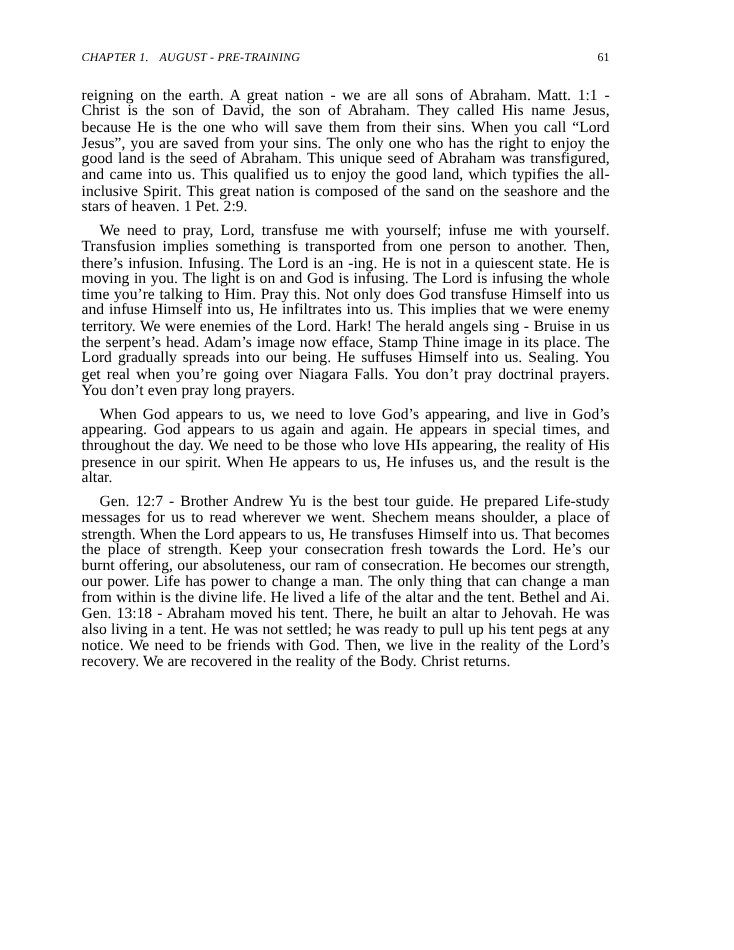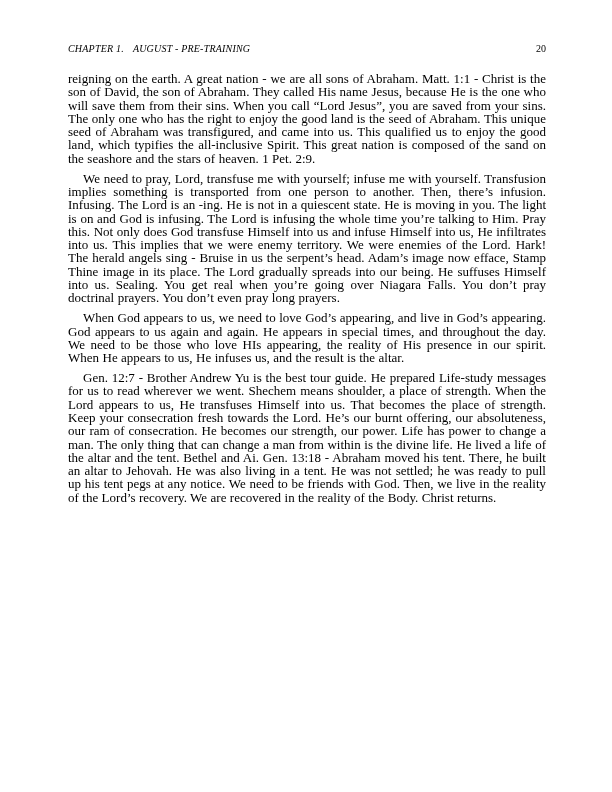--- a/index.html
+++ b/index.html
@@ -6,21 +6,21 @@
     margin: 0;
     padding: 0;
     background: #ffffff;
   }
   .page {
     position: relative;
     width: 612px;
     height: 792px;
     background: #ffffff;
     box-sizing: border-box;
-    padding: 43px 66px 0 68px;
+    padding: 43px 104px 0 68px;
     font-family: "Liberation Serif", serif;
     color: #000000;
     overflow: hidden;
   }
   .running-header {
     display: flex;
     justify-content: space-between;
     align-items: baseline;
     font-size: 10px;
     line-height: 12px;
@@ -54,21 +54,21 @@
 </style>
 </head>
 <body>
 
 <div class="page">
 
   <div class="running-header">
     <span class="left">
       <span>CHAPTER 1.</span><span class="chapter-title">AUGUST - PRE-TRAINING</span>
     </span>
-    <span class="pagenum">20</span>
+    <span class="pagenum">61</span>
   </div>
 
   <div class="content">
     <p class="para">reigning on the earth. A great nation - we are all sons of Abraham. Matt. 1:1 - Christ is the son of David, the son of Abraham. They called His name Jesus, because He is the one who will save them from their sins. When you call “Lord Jesus”, you are saved from your sins. The only one who has the right to enjoy the good land is the seed of Abraham. This unique seed of Abraham was transfigured, and came into us. This qualified us to enjoy the good land, which typifies the all-inclusive Spirit. This great nation is composed of the sand on the seashore and the stars of heaven. 1 Pet. 2:9.</p>
     <p class="para indented">We need to pray, Lord, transfuse me with yourself; infuse me with yourself. Transfusion implies something is transported from one person to another. Then, there’s infusion. Infusing. The Lord is an -ing. He is not in a quiescent state. He is moving in you. The light is on and God is infusing. The Lord is infusing the whole time you’re talking to Him. Pray this. Not only does God transfuse Himself into us and infuse Himself into us, He infiltrates into us. This implies that we were enemy territory. We were enemies of the Lord. Hark! The herald angels sing - Bruise in us the serpent’s head. Adam’s image now efface, Stamp Thine image in its place. The Lord gradually spreads into our being. He suffuses Himself into us. Sealing. You get real when you’re going over Niagara Falls. You don’t pray doctrinal prayers. You don’t even pray long prayers.</p>
     <p class="para indented">When God appears to us, we need to love God’s appearing, and live in God’s appearing. God appears to us again and again. He appears in special times, and throughout the day. We need to be those who love HIs appearing, the reality of His presence in our spirit. When He appears to us, He infuses us, and the result is the altar.</p>
     <p class="para indented">Gen. 12:7 - Brother Andrew Yu is the best tour guide. He prepared Life-study messages for us to read wherever we went. Shechem means shoulder, a place of strength. When the Lord appears to us, He transfuses Himself into us. That becomes the place of strength. Keep your consecration fresh towards the Lord. He’s our burnt offering, our absoluteness, our ram of consecration. He becomes our strength, our power. Life has power to change a man. The only thing that can change a man from within is the divine life. He lived a life of the altar and the tent. Bethel and Ai. Gen. 13:18 - Abraham moved his tent. There, he built an altar to Jehovah. He was also living in a tent. He was not settled; he was ready to pull up his tent pegs at any notice. We need to be friends with God. Then, we live in the reality of the Lord’s recovery. We are recovered in the reality of the Body. Christ returns.</p>
   </div>
 
 </div>

